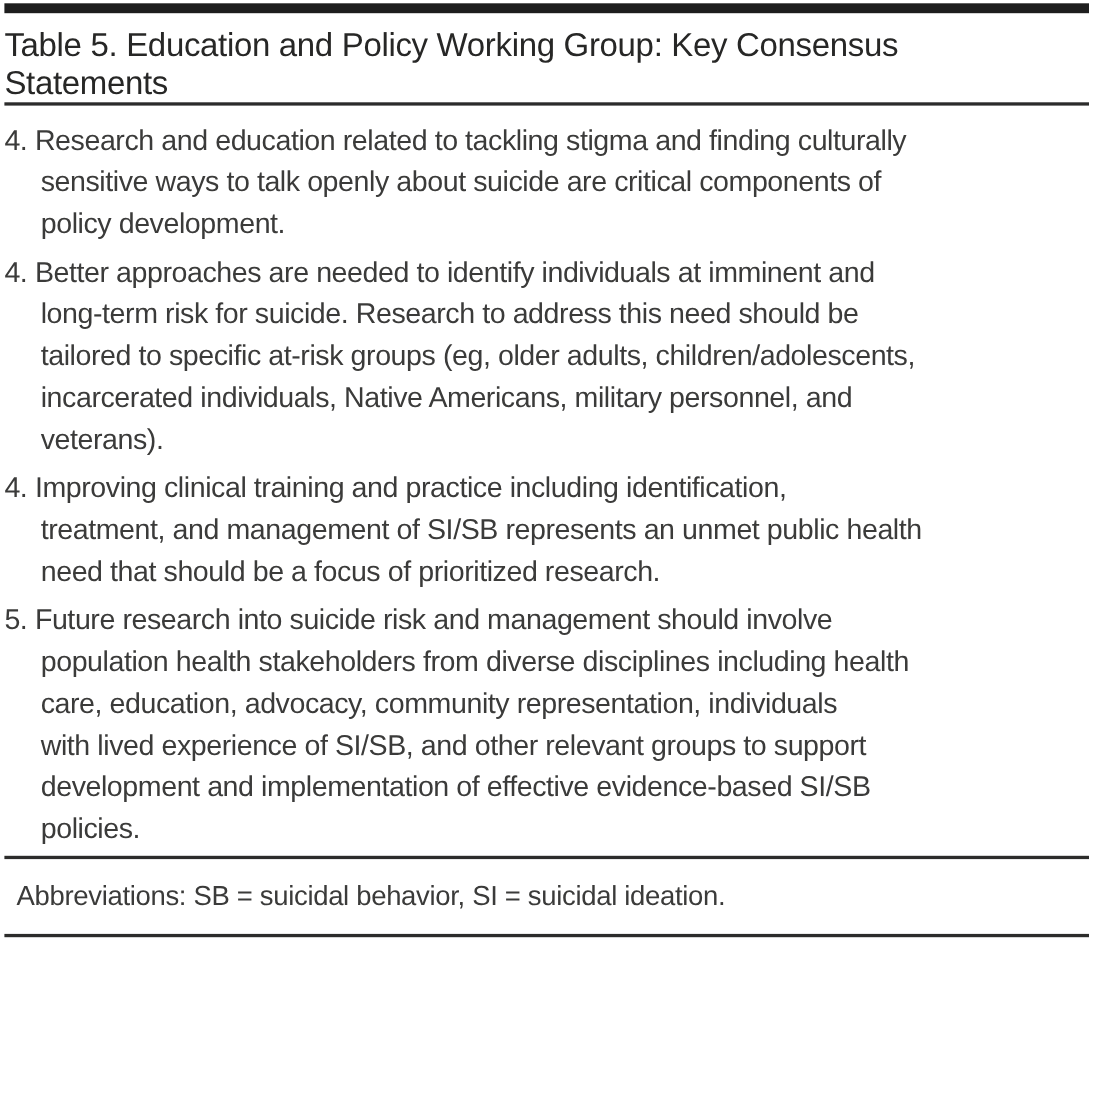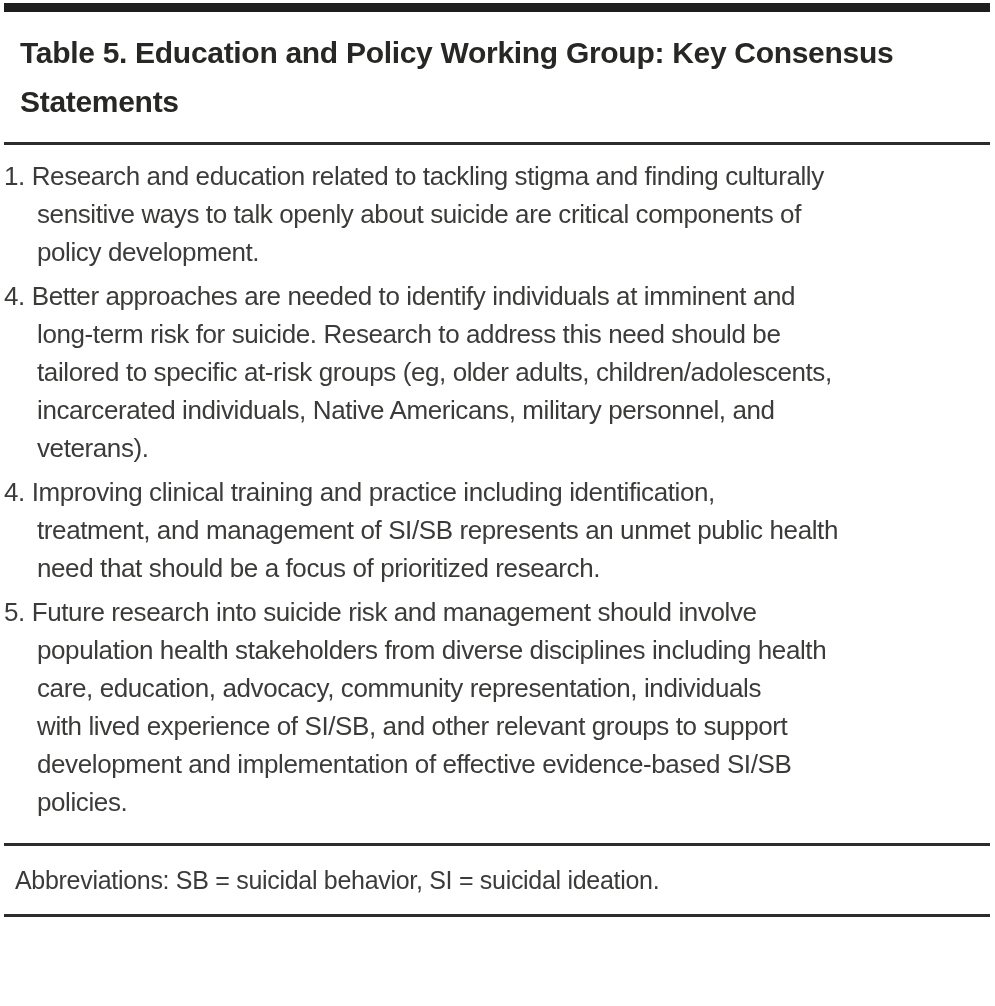--- a/index.html
+++ b/index.html
@@ -25,24 +25,24 @@
     padding: 3px 5px 0 4px;
     width: 100%;
     height: 100%;
   }
   .rule-heavy {
     height: 9px;
     background: var(--rule-heavy);
     margin-bottom: 13px;
   }
   .table-title {
-    margin: 16px;
+    margin: 0;
     font-size: 30px;
-    line-height: 49px;
-    font-weight: bold;
+    line-height: 34px;
+    font-weight: normal;
     letter-spacing: -0.3px;
     color: var(--text-title);
     white-space: pre;
   }
   .rule-thin {
     height: 3px;
     background: var(--rule-thin);
   }
   .statements {
     padding: 12px 0 6px 0;
@@ -50,21 +50,21 @@
   .statement {
     font-size: 26px;
     line-height: 38px;
     letter-spacing: -0.4px;
     color: var(--text-body);
     white-space: pre;
     padding-left: 33px;
     text-indent: -33px;
     margin: 0 0 6px 0;
   }
-  .statement:last-child { margin-bottom: 16px; }
+  .statement:last-child { margin-bottom: 0; }
   .footnote {
     font-size: 25px;
     line-height: 46px;
     letter-spacing: -0.3px;
     color: var(--text-body);
     white-space: pre;
     margin: 11px;
   }
 </style>
 </head>
@@ -73,21 +73,21 @@
 <div class="sheet">
 
   <div class="rule-heavy"></div>
 
   <h1 class="table-title">Table 5. Education and Policy Working Group: Key Consensus
 Statements</h1>
 
   <div class="rule-thin"></div>
 
   <div class="statements">
-    <p class="statement">1. Research and education related to tackling stigma and finding culturally
+    <p class="statement">4. Research and education related to tackling stigma and finding culturally
 sensitive ways to talk openly about suicide are critical components of
 policy development.</p>
     <p class="statement">4. Better approaches are needed to identify individuals at imminent and
 long-term risk for suicide. Research to address this need should be
 tailored to specific at-risk groups (eg, older adults, children/adolescents,
 incarcerated individuals, Native Americans, military personnel, and
 veterans).</p>
     <p class="statement">4. Improving clinical training and practice including identification,
 treatment, and management of SI/SB represents an unmet public health
 need that should be a focus of prioritized research.</p>

